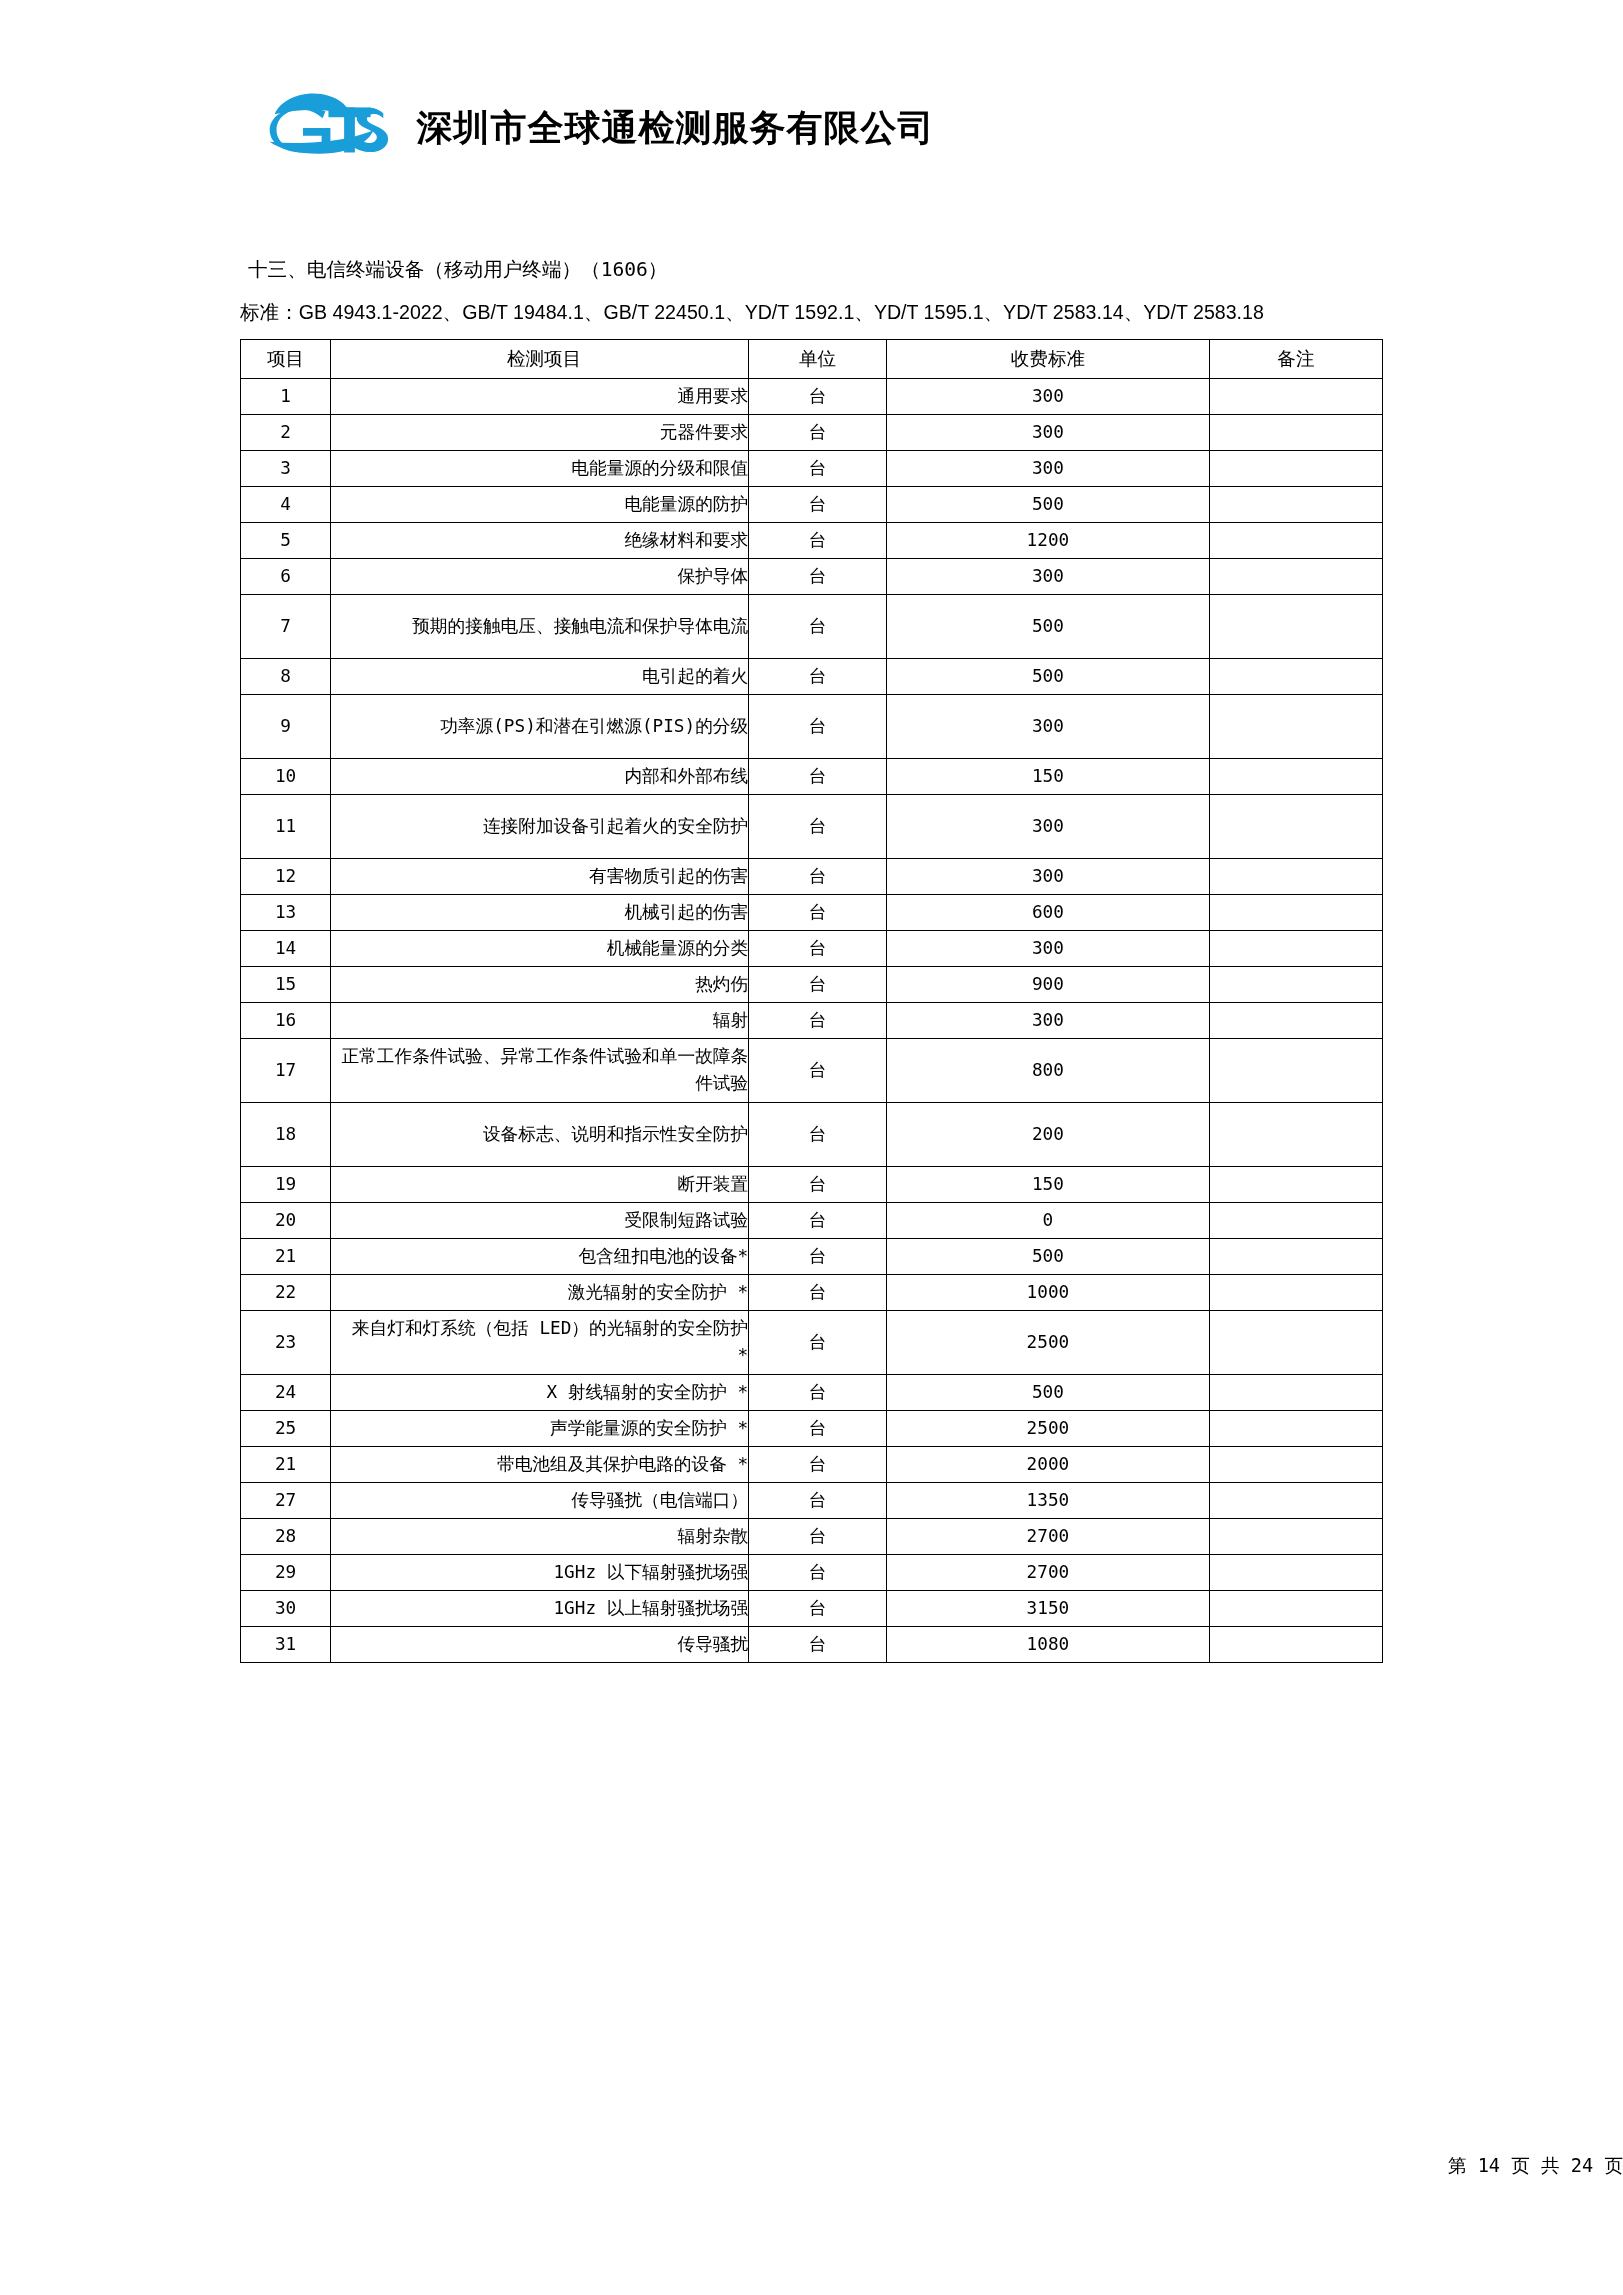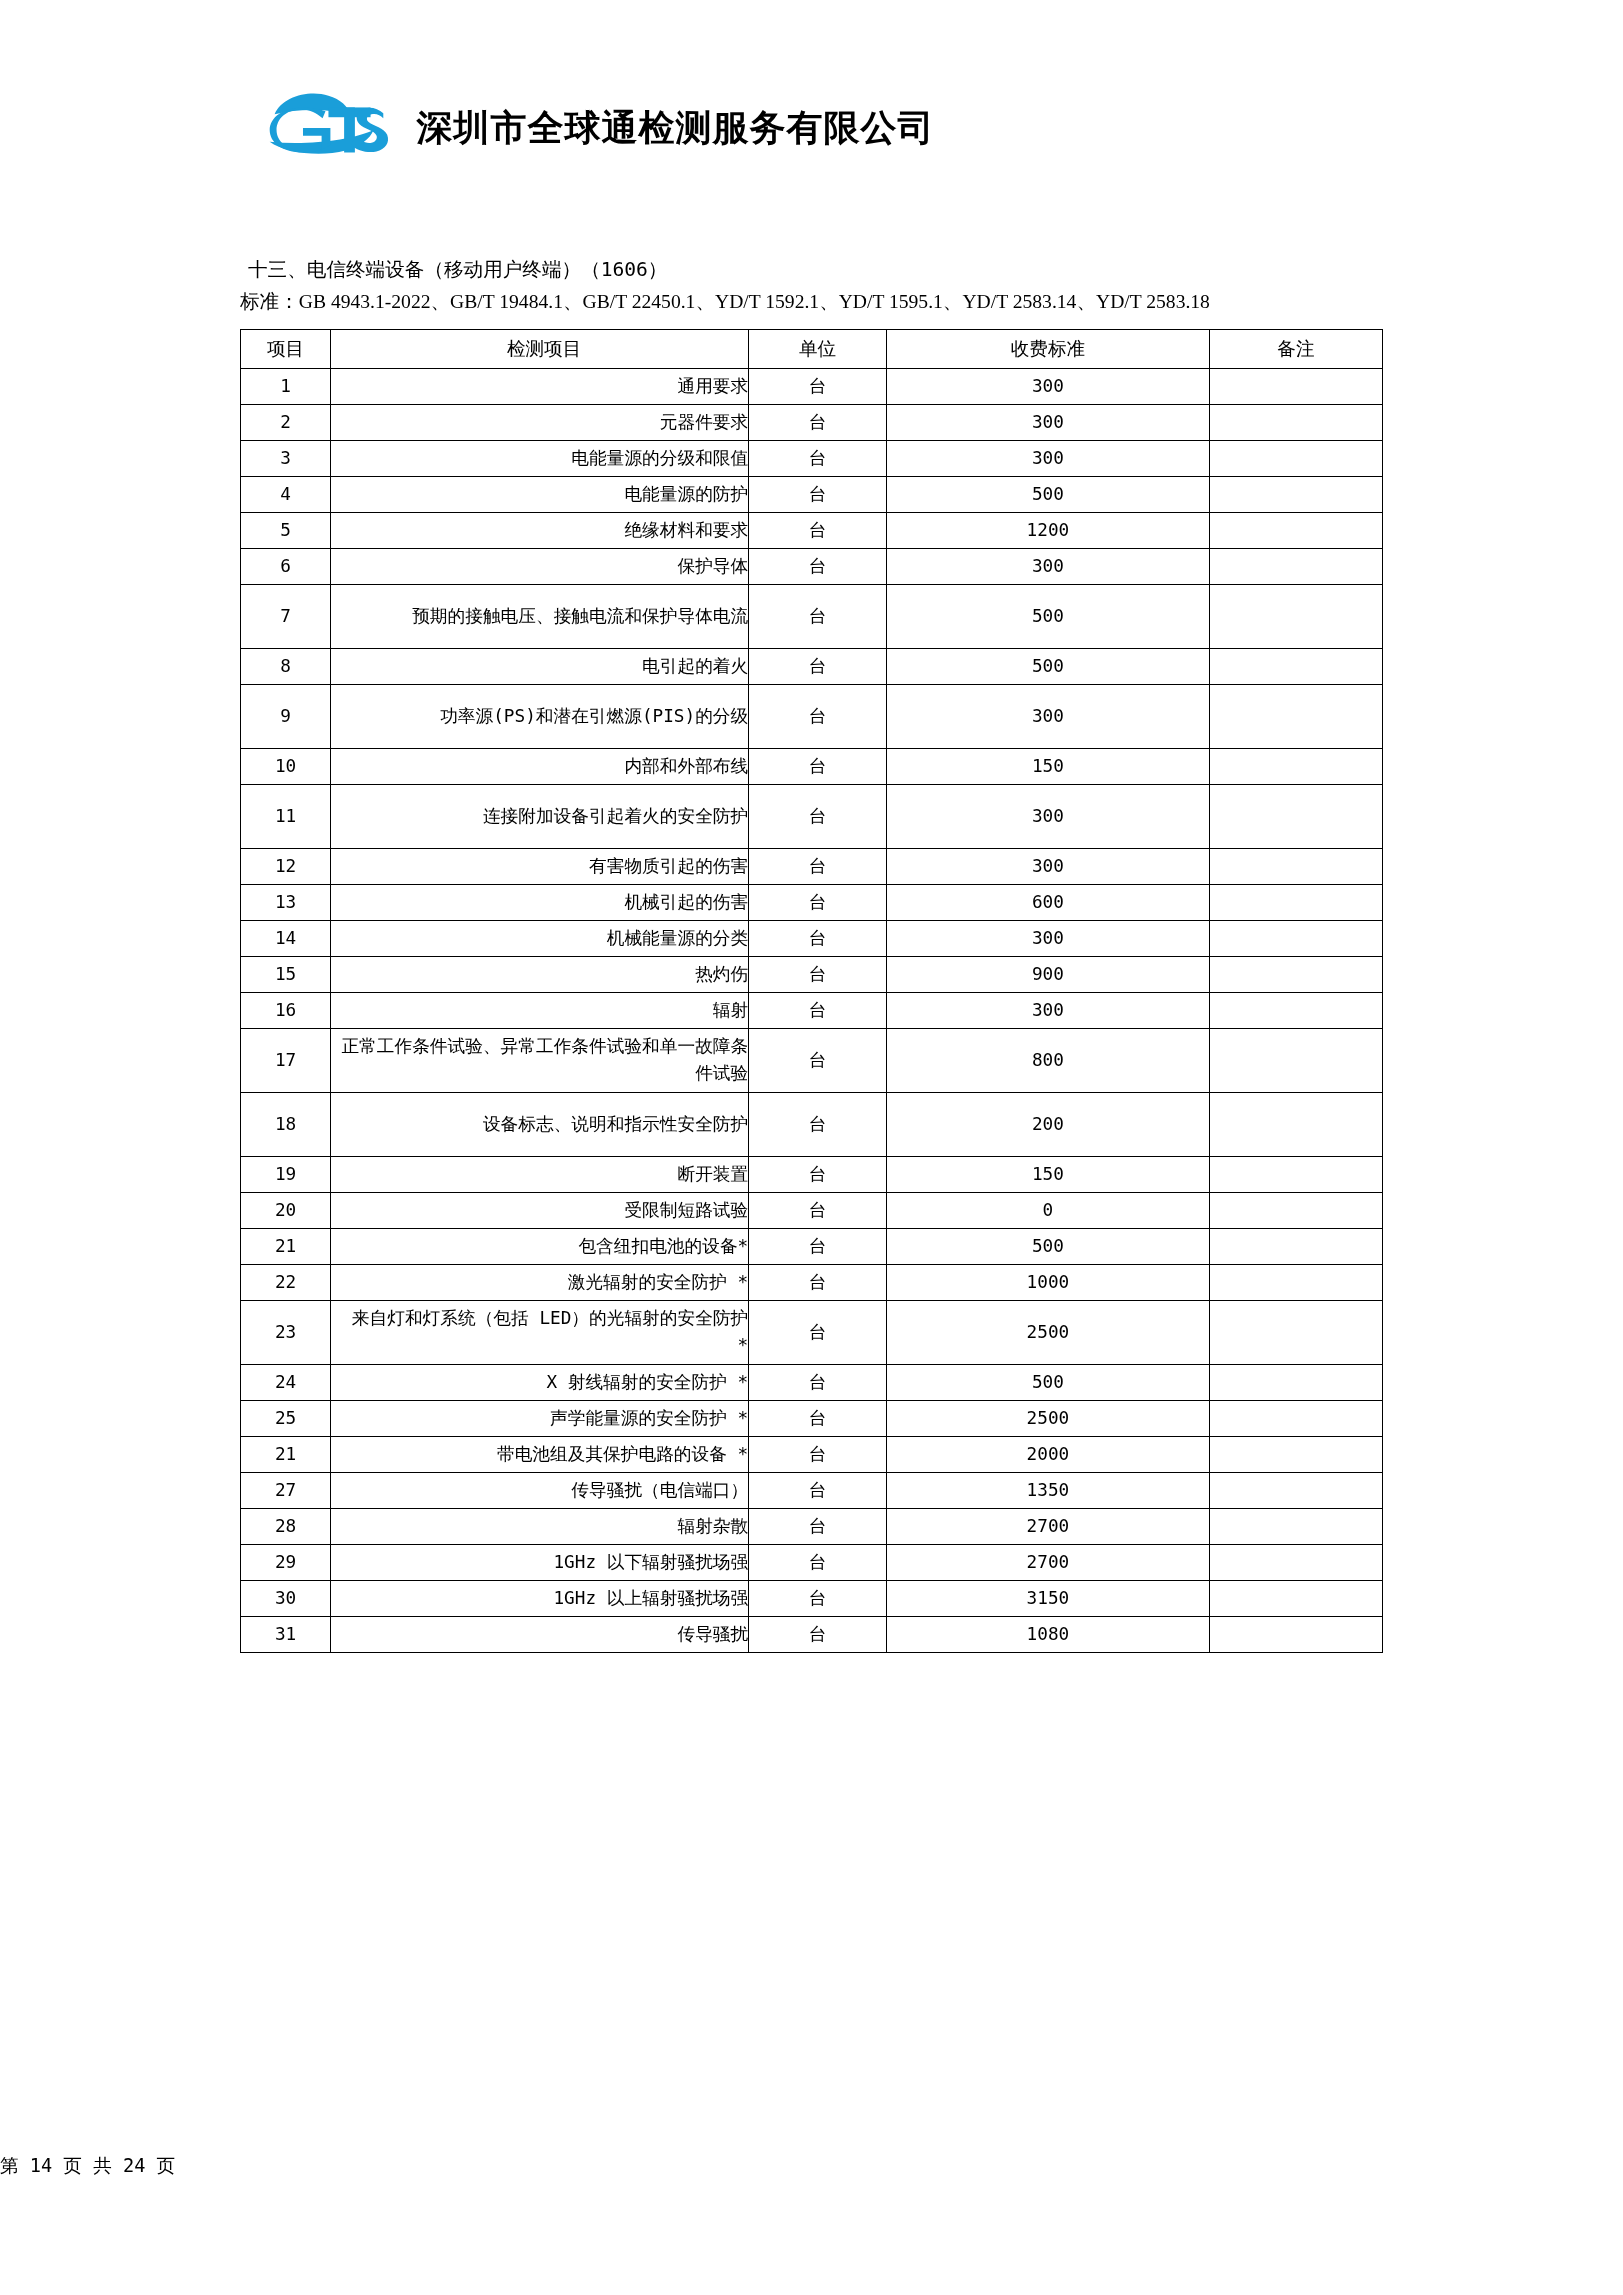--- a/index.html
+++ b/index.html
@@ -56,24 +56,24 @@
   }
   .section-title {
     font-family: "DejaVu Sans Mono", "Liberation Mono", monospace;
     font-size: 19.6px;
     line-height: 1.55;
     letter-spacing: 0px;
     white-space: nowrap;
     margin-left: 8px;
   }
   .standard-line {
-    font-family: Liberation Serif, serif;
+    font-family: Liberation Sans, sans-serif;
     font-size: 19.6px;
     line-height: 1.55;
-    margin-top: 2px;
+    margin-top: 12px;
     text-align: justify;
   }
 
   
   table.fee-table {
     border-collapse: collapse;
     width: 1143px;
     margin-top: 10.8px;
     table-layout: fixed;
   }
@@ -106,21 +106,21 @@
 
   tr.row-1line td { height: 35px; }
   tr.row-2line td { height: 63px; }
 
   
   .footer {
     position: absolute;
     left: 0;
     top: 2153px;
     width: 1623px;
-    text-align: left;
+    text-align: right;
     font-family: "DejaVu Sans Mono", "Liberation Mono", monospace;
     font-size: 18.6px;
   }
 </style>
 </head>
 <body>
 
 <div class="page">
 
   <div class="header">

